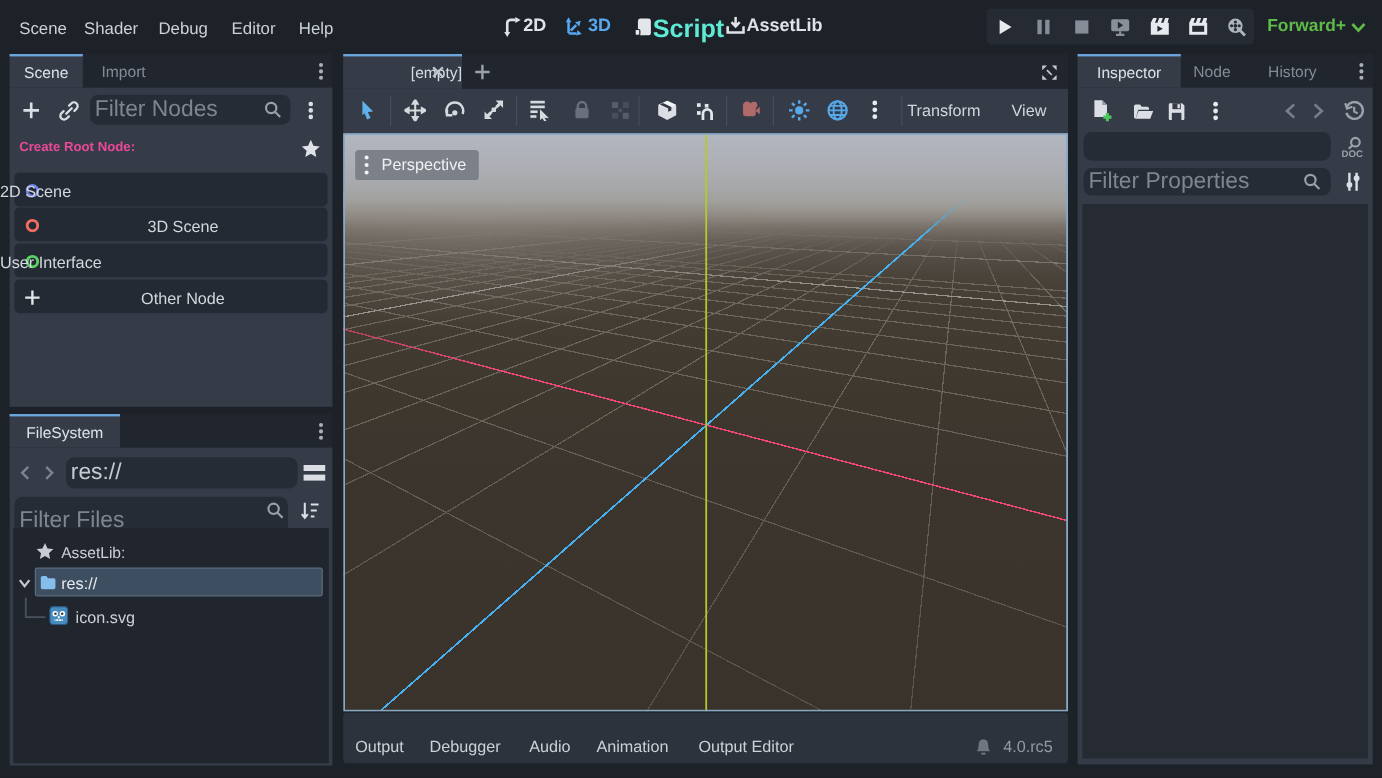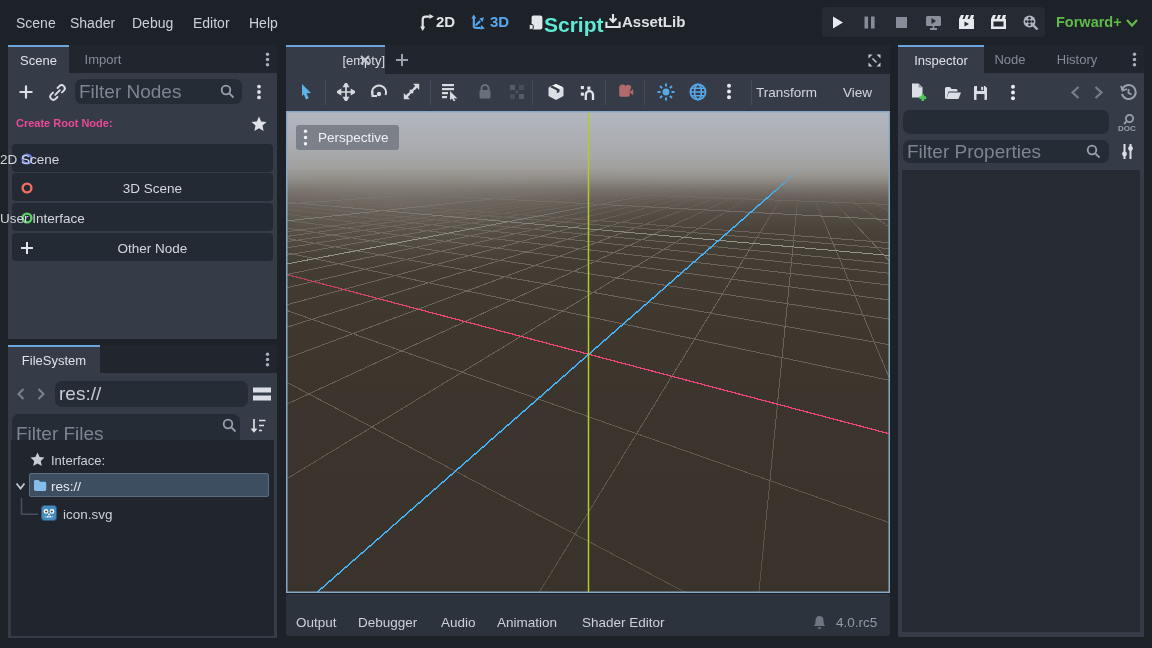--- a/index.html
+++ b/index.html
@@ -172,21 +172,21 @@
     <path d="M9.3 9.3 L13.5 13.5" stroke="#98a0ac" stroke-width="1.8"></path>
   </svg>
 <svg class="abs" style="left:250px;top:417px" width="17" height="17" viewBox="0 0 17 17">
     <path d="M4 2 L4 14 M1.5 11.5 L4 14.5 L6.5 11.5" stroke="#dbdfe5" stroke-width="1.7" fill="none"></path>
     <path d="M9 3.5 L15.5 3.5 M9 8.5 L14 8.5 M9 13.5 L12 13.5" stroke="#dbdfe5" stroke-width="1.7"></path>
   </svg>
 <div class="abs" style="left:11px;top:440px;width:263px;height:196px;background:#21262e"></div>
 <svg class="abs" style="left:30px;top:452px" width="15" height="15" viewBox="0 0 15 15">
     <path d="M7.5 0.5 L9.6 5.1 L14.5 5.6 L10.8 9 L11.8 13.9 L7.5 11.4 L3.2 13.9 L4.2 9 L0.5 5.6 L5.4 5.1 Z" fill="#c7ccd2"></path>
   </svg>
-<span class="abs" style="left:51px;top:452.5px;color:#ccd1d8;font-size:13px">Interface:</span>
+<span class="abs" style="left:51px;top:452.5px;color:#ccd1d8;font-size:13px">AssetLib:</span>
 <div class="abs" style="left:29px;top:473px;width:240px;height:24px;background:#3d4e61;border-radius:2px;border:1px solid #5c6d80"></div>
 <svg class="abs" style="left:15px;top:482px" width="11" height="8" viewBox="0 0 11 8">
     <path d="M1.5 1.5 L5.5 6.5 L9.5 1.5" stroke="#c3c8d0" stroke-width="1.8" fill="none"></path>
   </svg>
 <svg class="abs" style="left:33px;top:478.5px" width="14" height="13" viewBox="0 0 14 13">
     <path d="M1 2.4 Q1 1 2.4 1 L5.6 1 L7 2.8 L11.8 2.8 Q13.2 2.8 13.2 4.2 L13.2 10.6 Q13.2 12 11.8 12 L2.4 12 Q1 12 1 10.6 Z" fill="#85bdeb"></path>
   </svg>
 <span class="abs" style="left:51px;top:479px;color:#e8eaed;font-size:13.5px">res://</span>
 <svg class="abs" style="left:20px;top:498px" width="22" height="18" viewBox="0 0 22 18">
     <path d="M1.5 0 L1.5 16.3 L18 16.3" stroke="#4a515e" stroke-width="1.5" fill="none"></path>
@@ -415,21 +415,21 @@
     <circle cx="2.5" cy="14.8" r="1.7" fill="#f2f3f5"></circle>
   </svg>
 <span class="abs" style="left:318px;top:129.5px;color:#eff1f3;font-size:13.5px">Perspective</span>
 
 <div class="abs" style="left:286px;top:594px;width:604px;height:42px;background:#2d333d;border-radius:3px"></div>
 <div class="abs" style="top:615px;color:#ccd1d8;font-size:13.5px;white-space:nowrap">
     <span class="abs" style="left:296px">Output</span>
     <span class="abs" style="left:358px">Debugger</span>
     <span class="abs" style="left:441px">Audio</span>
     <span class="abs" style="left:497px">Animation</span>
-    <span class="abs" style="left:582px">Shader Editor</span>
+    <span class="abs" style="left:582px">Output Editor</span>
   </div>
 <svg class="abs" style="left:812px;top:615px" width="15" height="15" viewBox="0 0 15 15">
     <path d="M7.5 1 Q11.5 1 11.5 6 Q11.5 9.5 13 11 L2 11 Q3.5 9.5 3.5 6 Q3.5 1 7.5 1 Z" fill="#6f7681"></path>
     <path d="M6 12.5 Q7.5 14 9 12.5" stroke="#6f7681" stroke-width="1.5" fill="none"></path>
   </svg>
 <span class="abs" style="left:836px;top:615px;color:#939aa5;font-size:13.5px">4.0.rc5</span>
 
 <div class="tabbar" style="left:898px;top:45px;width:246px;height:28px"></div>
 <div class="tab-active" style="left:898px;top:45px;width:86px;height:28px">Inspector</div>
 <div class="tab-idle" style="left:978px;top:45px;width:64px;height:28px">Node</div>

